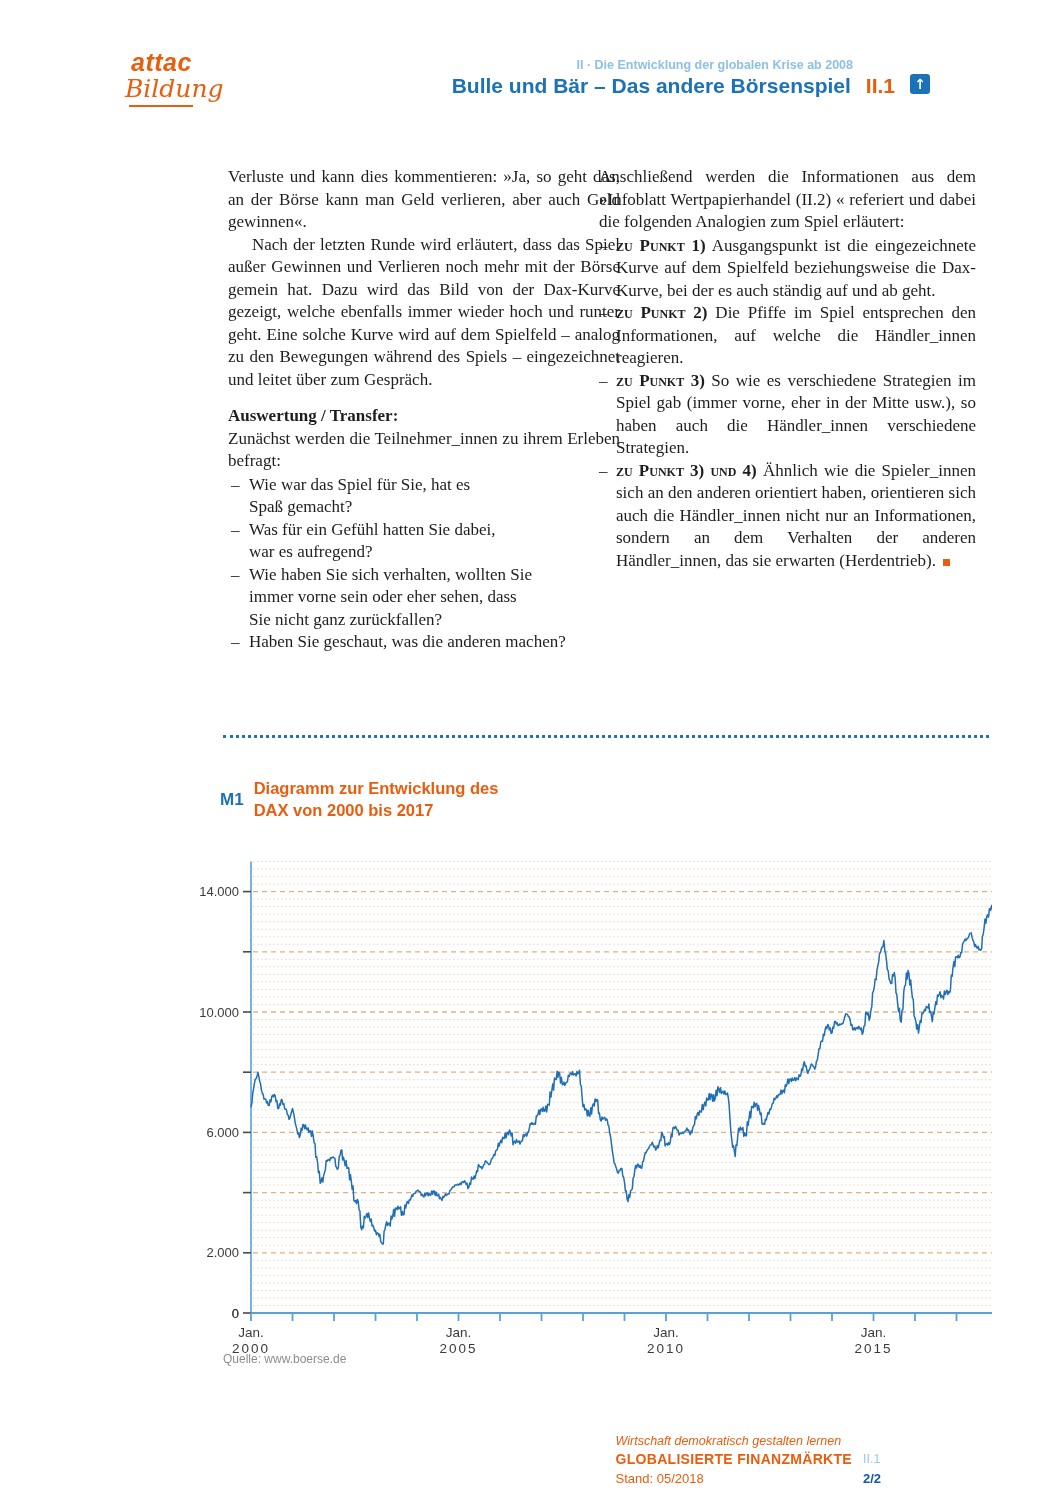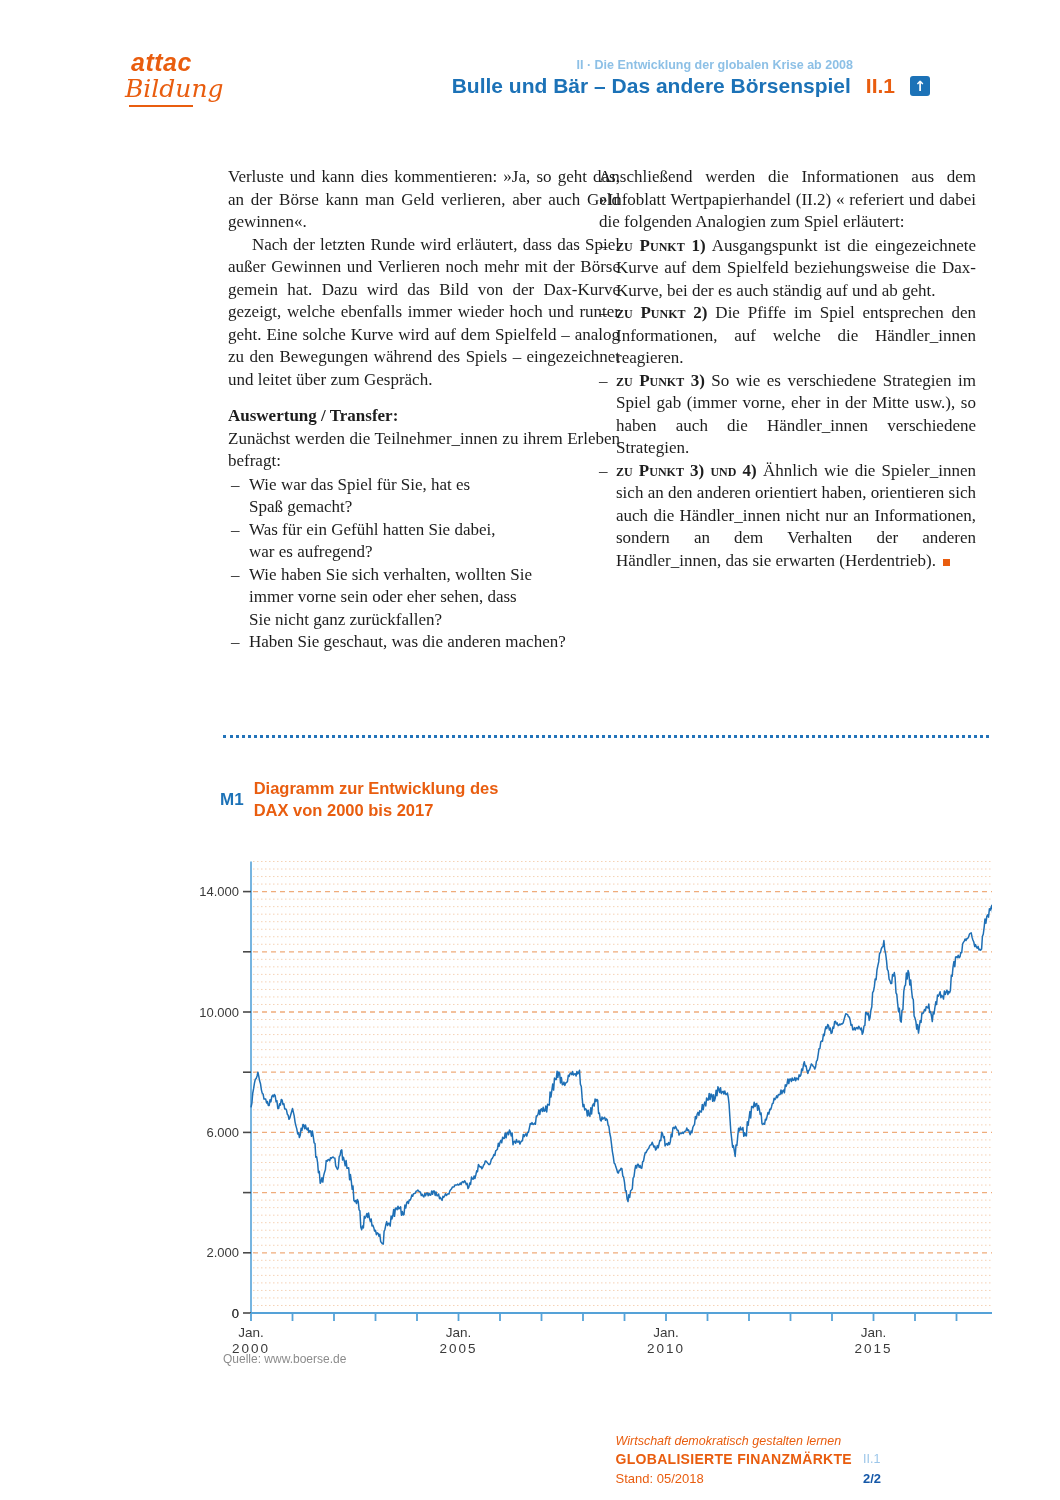--- a/index.html
+++ b/index.html
@@ -9,21 +9,21 @@
     background:#ffffff; overflow:hidden;
     font-family:"Liberation Serif", serif; color:#1d1d1d;
   }
   
   .logo { position:absolute; left:57px; top:42px; color:#E95D0F; }
   .logo-attac { font-family:"Liberation Sans", sans-serif; font-style:italic; font-weight:bold; font-size:25px; line-height:1; letter-spacing:.5px; padding-left:6px; }
   .logo-bildung { font-family:"DejaVu Serif", serif; font-style:italic; font-size:25px; line-height:1.15; }
   .logo-rule { width:64px; height:2.5px; background:#E95D0F; margin:1px 0 0 4px; }
   .header-right { position:absolute; top:50px; right:62px; font-family:"Liberation Sans", sans-serif; }
   .kicker { text-align:right; padding-right:77px; font-size:12.5px; color:#8DC0E6; font-weight:bold; }
-  .title-row { display:flex; align-items:center; justify-content:flex-end; margin-top:2px; }
+  .title-row { display:flex; align-items:flex-start; justify-content:flex-end; margin-top:2px; }
   .doc-title { font-size:21px; font-weight:bold; color:#1C72B7; }
   .doc-code { font-size:21px; font-weight:bold; color:#E95D0F; margin-left:15px; }
   .up-btn { width:20px; height:20px; margin-left:15px; background:#1C72B7; border-radius:3px;
             display:flex; align-items:center; justify-content:center;
             color:#fff; font-size:14px; font-weight:bold; font-family:"DejaVu Sans", sans-serif; cursor:pointer; }
   
   .col { position:absolute; top:158px; font-size:17px; line-height:22.5px; text-align:justify; hyphens:auto; }
   .col-left  { left:160px; width:392px; }
   .col-right { left:531px; width:377px; }
   .indent { text-indent:24px; }

